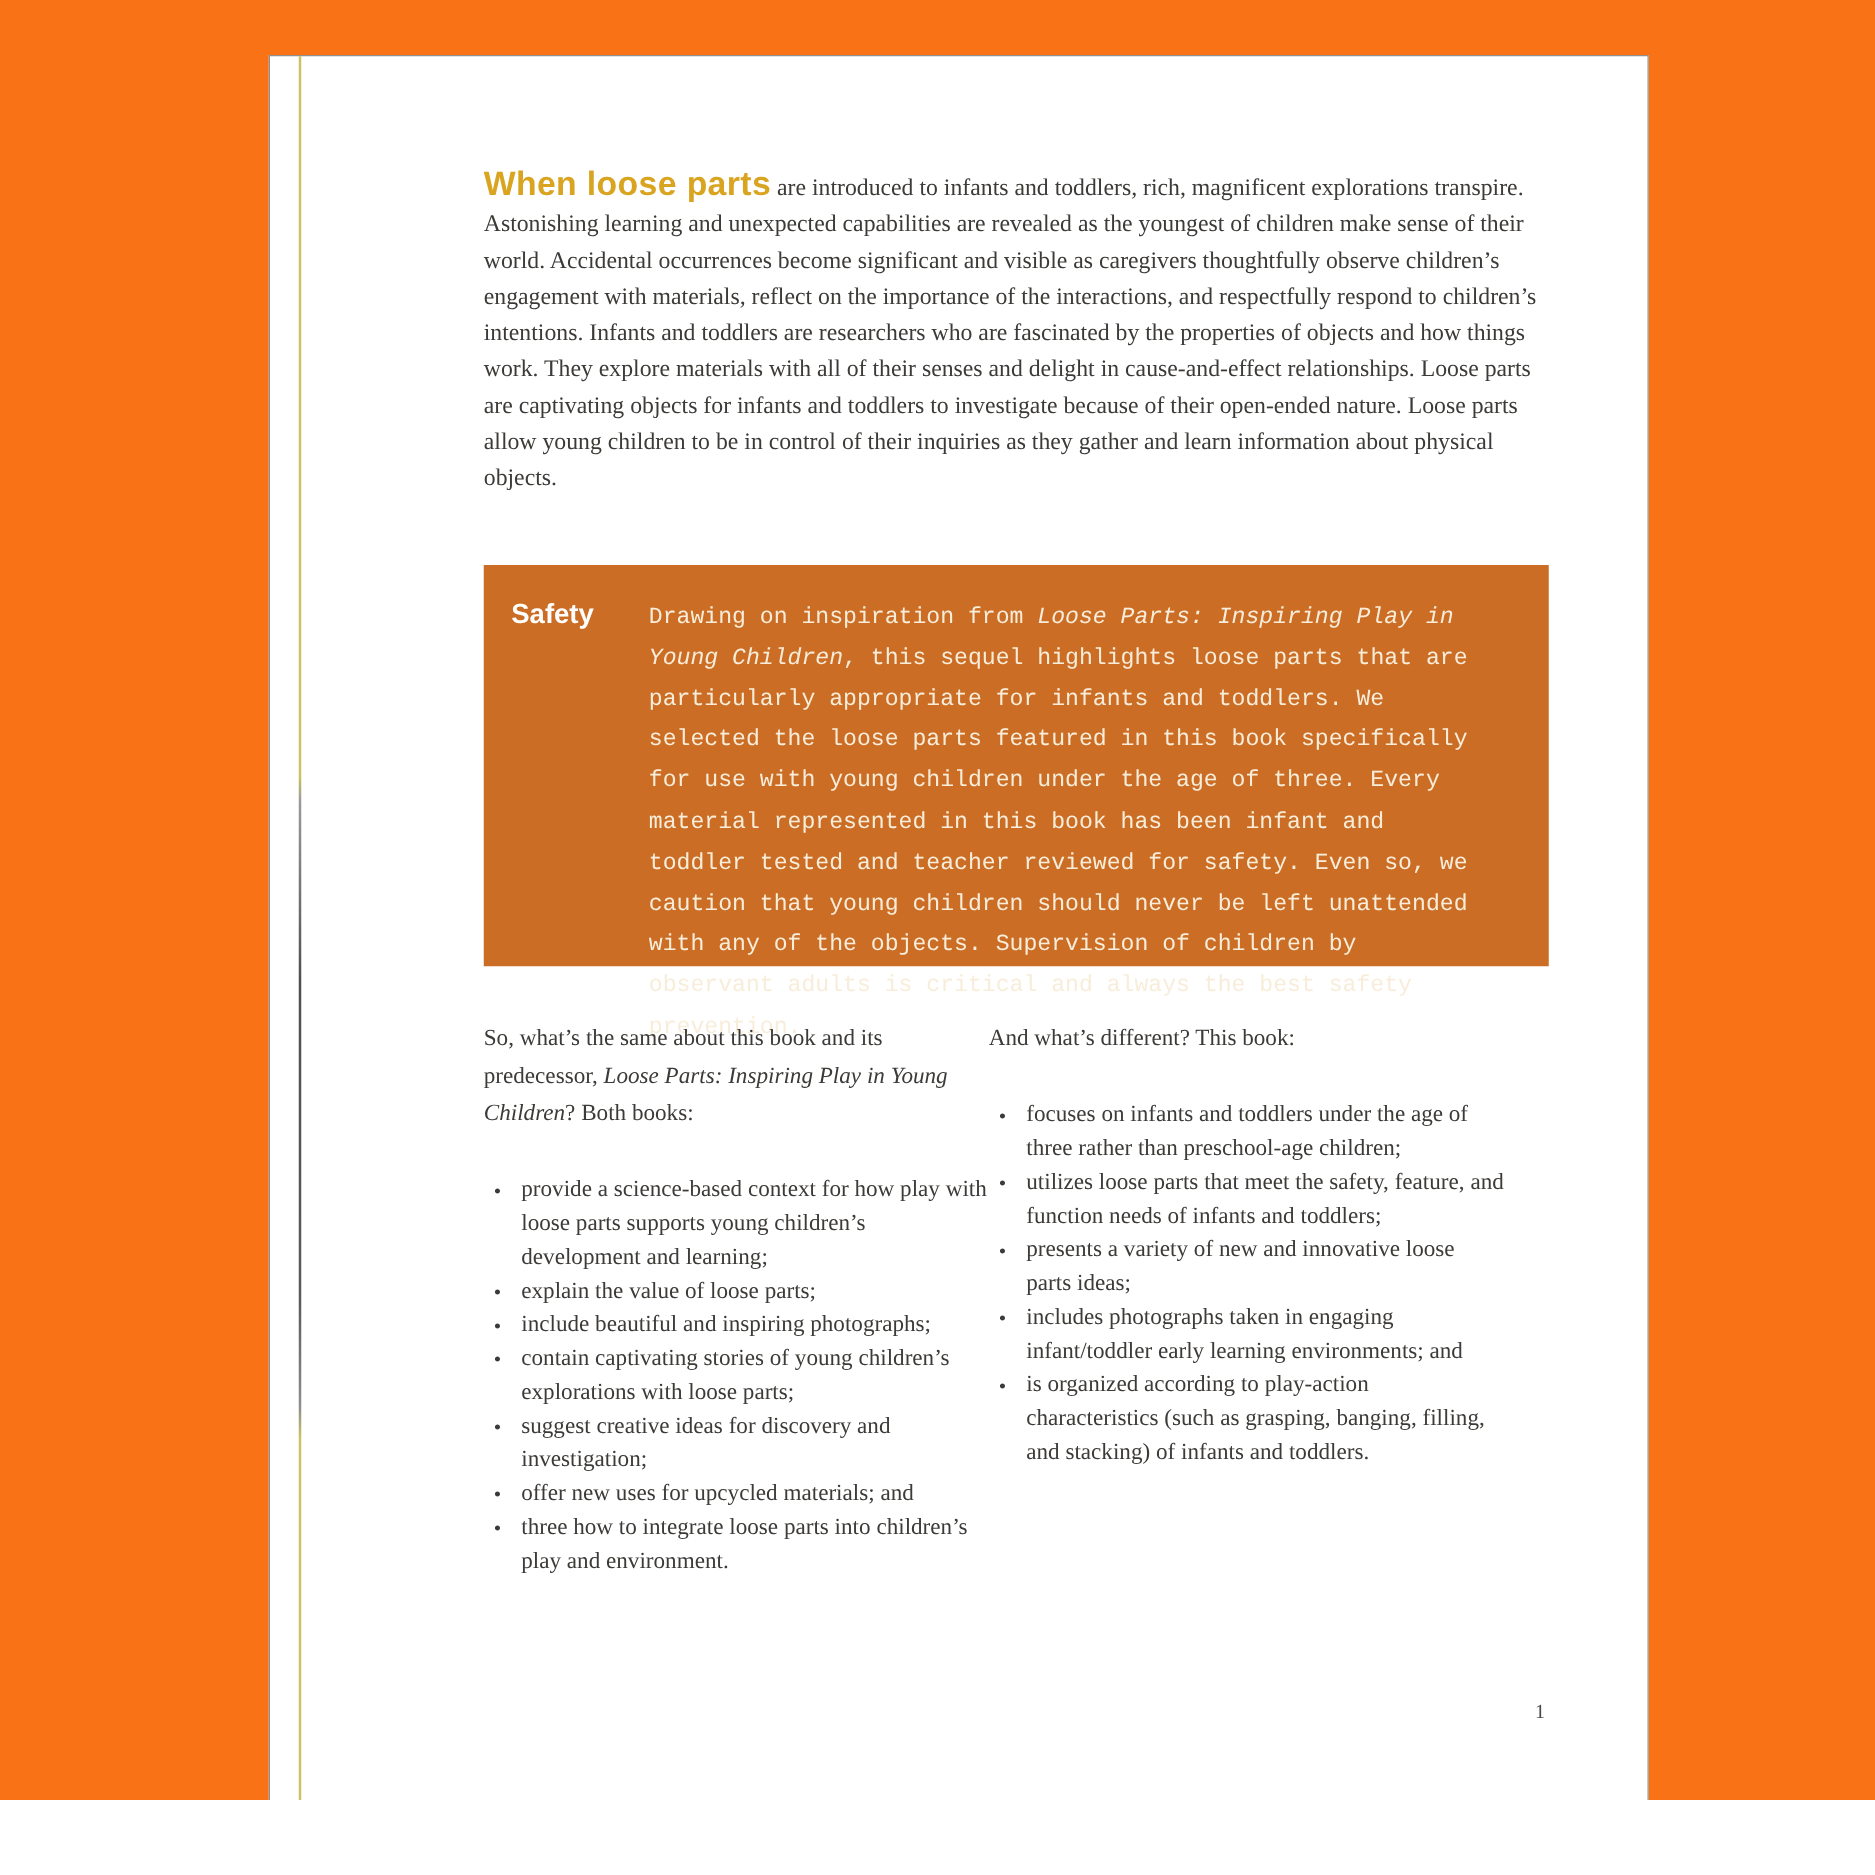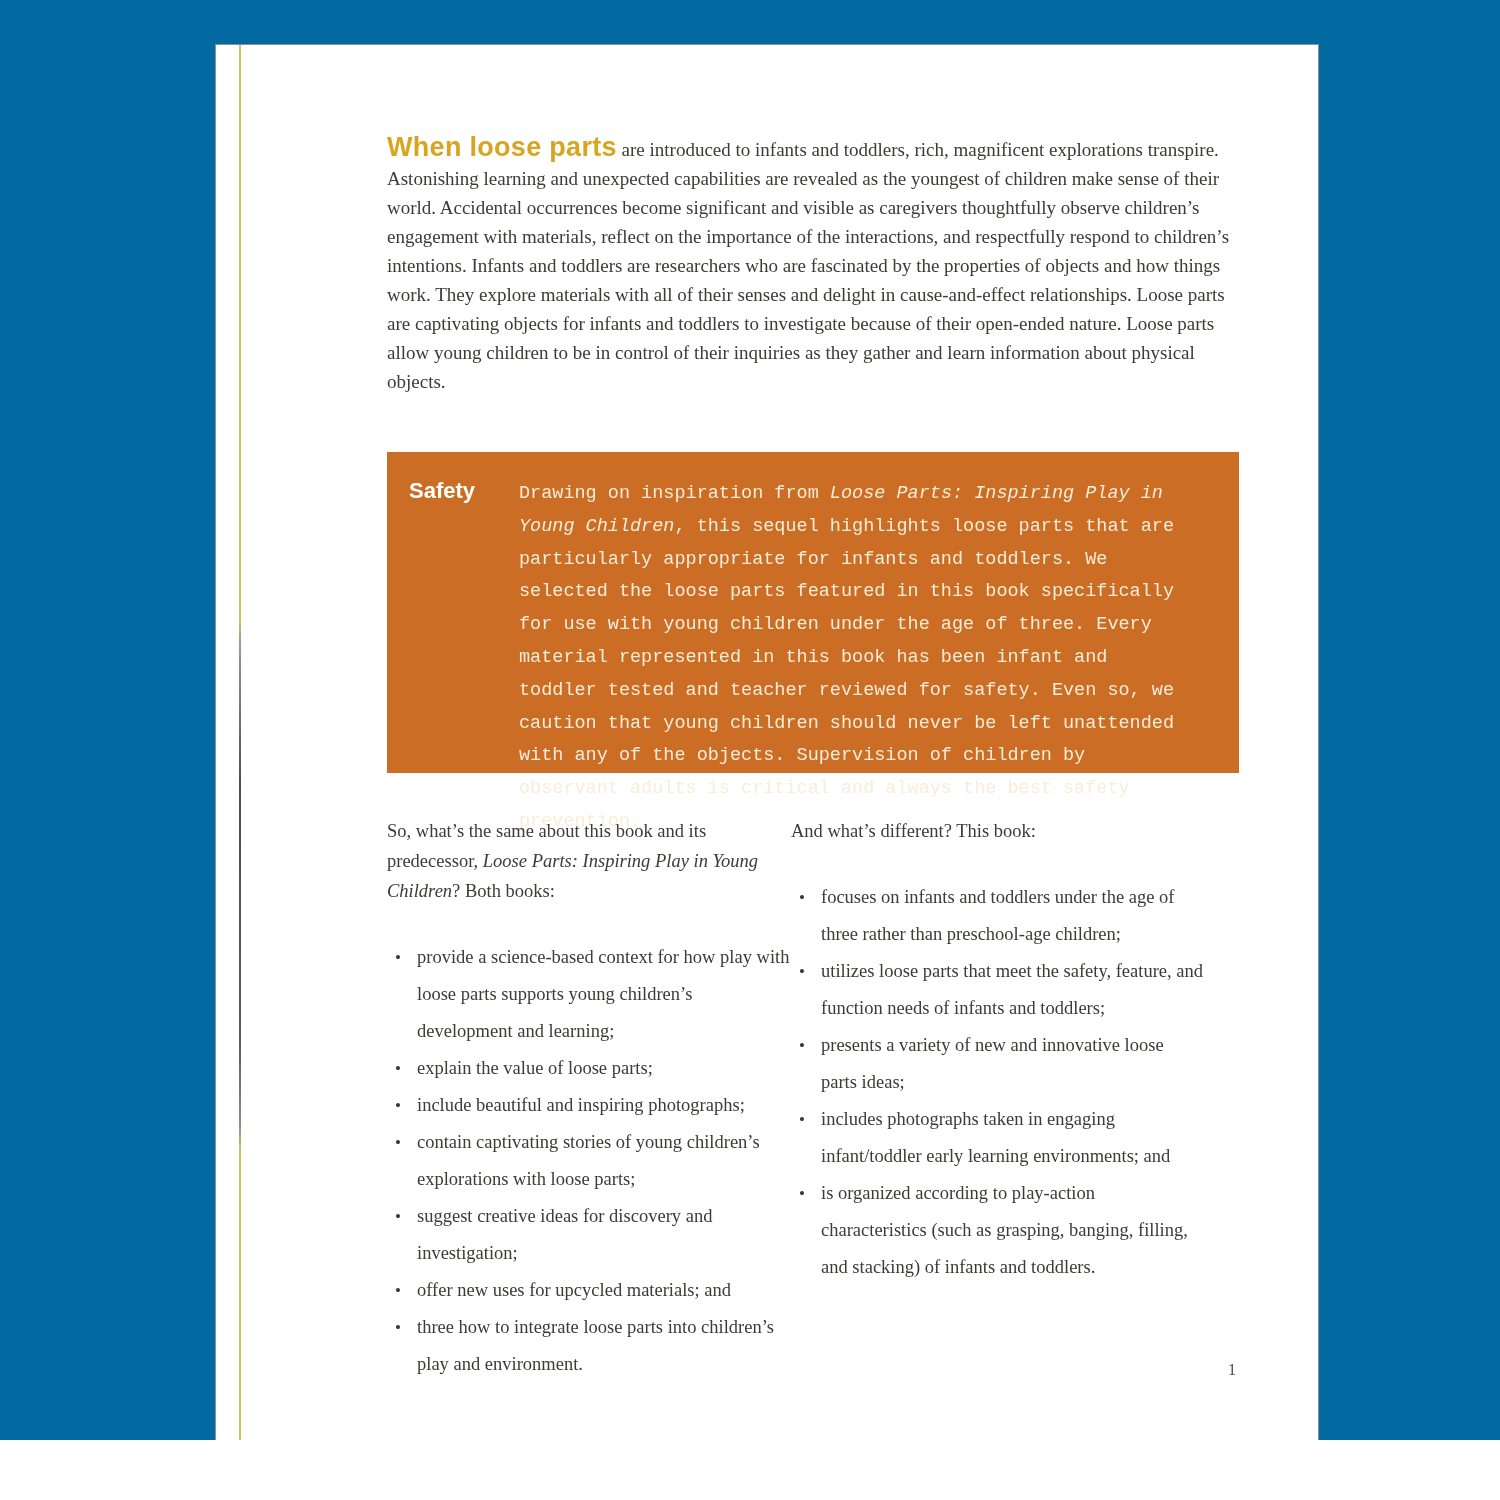--- a/index.html
+++ b/index.html
@@ -9,21 +9,21 @@
     --body-ink: #3d3b38;
     --accent-line-yellow: #cdc263;
     --page-border: #8f8f8f;
   }
   * { margin: 0; padding: 0; box-sizing: border-box; }
   html, body { background: #ffffff; }
   .canvas {
     position: relative;
     width: 1500px;
     height: 1440px;
-    background: #0369a1;
+    background: #f97316;
     overflow: hidden;
     font-family: "Liberation Serif", serif;
     color: var(--body-ink);
   }
   .page {
     position: absolute;
     left: 215px;
     top: 44px;
     width: 1104px;
     height: 1437px;
@@ -103,21 +103,21 @@
   .col-intro {
     font-size: 18.5px;
     line-height: 30px;
     margin-bottom: 33px;
     color: var(--body-ink);
   }
   .col-intro em { font-style: italic; }
   ul.bullets {
     list-style: none;
     font-size: 18.5px;
-    line-height: 37px;
+    line-height: 27px;
     color: var(--body-ink);
   }
   ul.bullets li {
     position: relative;
     padding-left: 30px;
   }
   ul.bullets li::before {
     content: "\2022";
     position: absolute;
     left: 8px;

